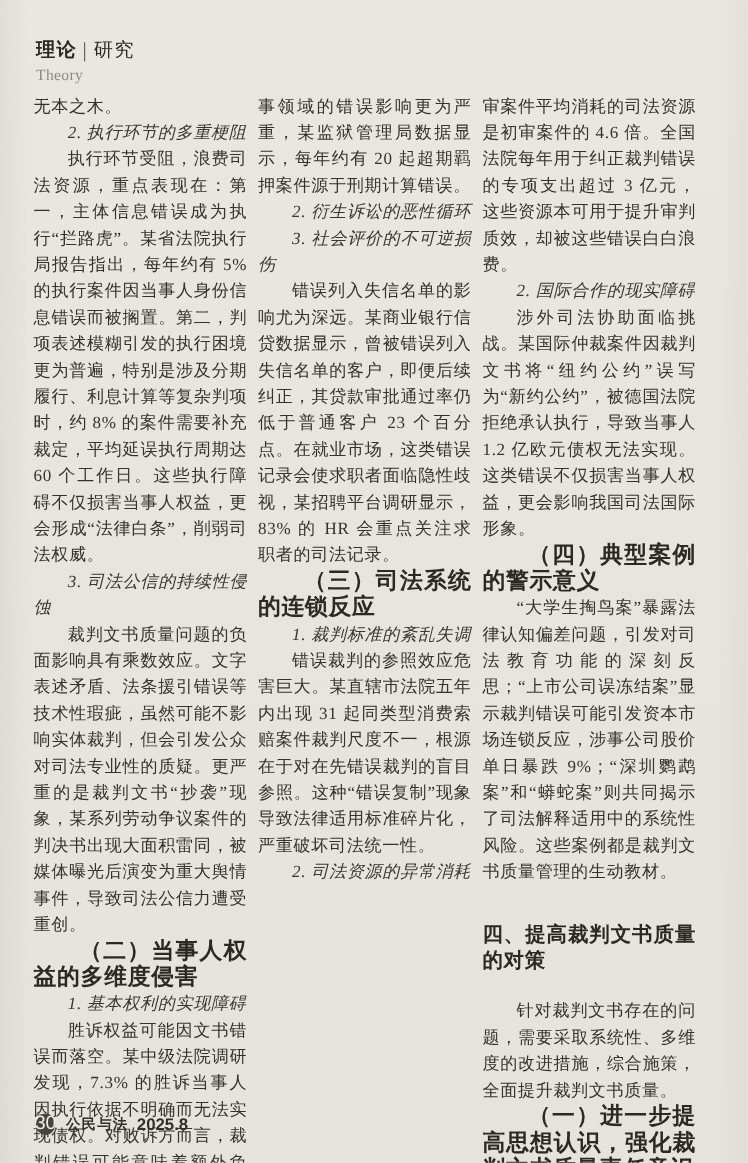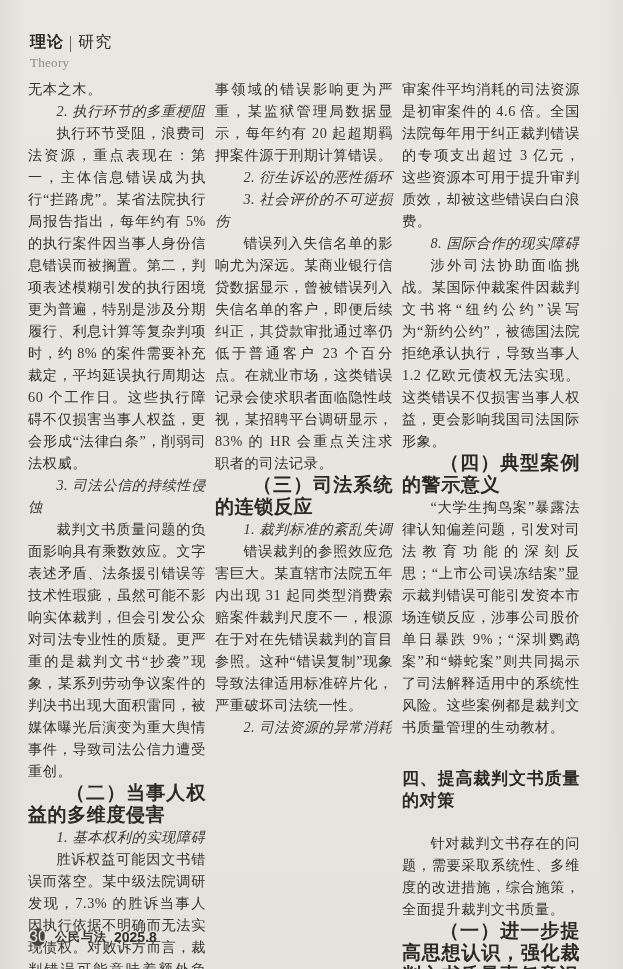--- a/index.html
+++ b/index.html
@@ -133,21 +133,21 @@
       <p class="body">错误列入失信名单的影响尤为深远。某商业银行信贷数据显示，曾被错误列入失信名单的客户，即便后续纠正，其贷款审批通过率仍低于普通客户 23 个百分点。在就业市场，这类错误记录会使求职者面临隐性歧视，某招聘平台调研显示，83% 的 HR 会重点关注求职者的司法记录。</p>
       <p class="head">（三）司法系统的连锁反应</p>
       <p class="subhead">1. 裁判标准的紊乱失调</p>
       <p class="body">错误裁判的参照效应危害巨大。某直辖市法院五年内出现 31 起同类型消费索赔案件裁判尺度不一，根源在于对在先错误裁判的盲目参照。这种“错误复制”现象导致法律适用标准碎片化，严重破坏司法统一性。</p>
       <p class="subhead">2. 司法资源的异常消耗</p>
 
     </div>
 
     <div class="col">
       <p class="cont">审案件平均消耗的司法资源是初审案件的 4.6 倍。全国法院每年用于纠正裁判错误的专项支出超过 3 亿元，这些资源本可用于提升审判质效，却被这些错误白白浪费。</p>
-      <p class="subhead">8. 国际合作的现实障碍</p>
+      <p class="subhead">2. 国际合作的现实障碍</p>
       <p class="body">涉外司法协助面临挑战。某国际仲裁案件因裁判文书将“纽约公约”误写为“新约公约”，被德国法院拒绝承认执行，导致当事人 1.2 亿欧元债权无法实现。这类错误不仅损害当事人权益，更会影响我国司法国际形象。</p>
       <p class="head">（四）典型案例的警示意义</p>
       <p class="body">“大学生掏鸟案”暴露法律认知偏差问题，引发对司法教育功能的深刻反思；“上市公司误冻结案”显示裁判错误可能引发资本市场连锁反应，涉事公司股价单日暴跌 9%；“深圳鹦鹉案”和“蟒蛇案”则共同揭示了司法解释适用中的系统性风险。这些案例都是裁判文书质量管理的生动教材。</p>
       <p class="section">四、提高裁判文书质量的对策</p>
       <p class="body">针对裁判文书存在的问题，需要采取系统性、多维度的改进措施，综合施策，全面提升裁判文书质量。</p>
       <p class="head">（一）进一步提高思想认识，强化裁判文书质量责任意识</p>
 
     </div>
 
   </div>

